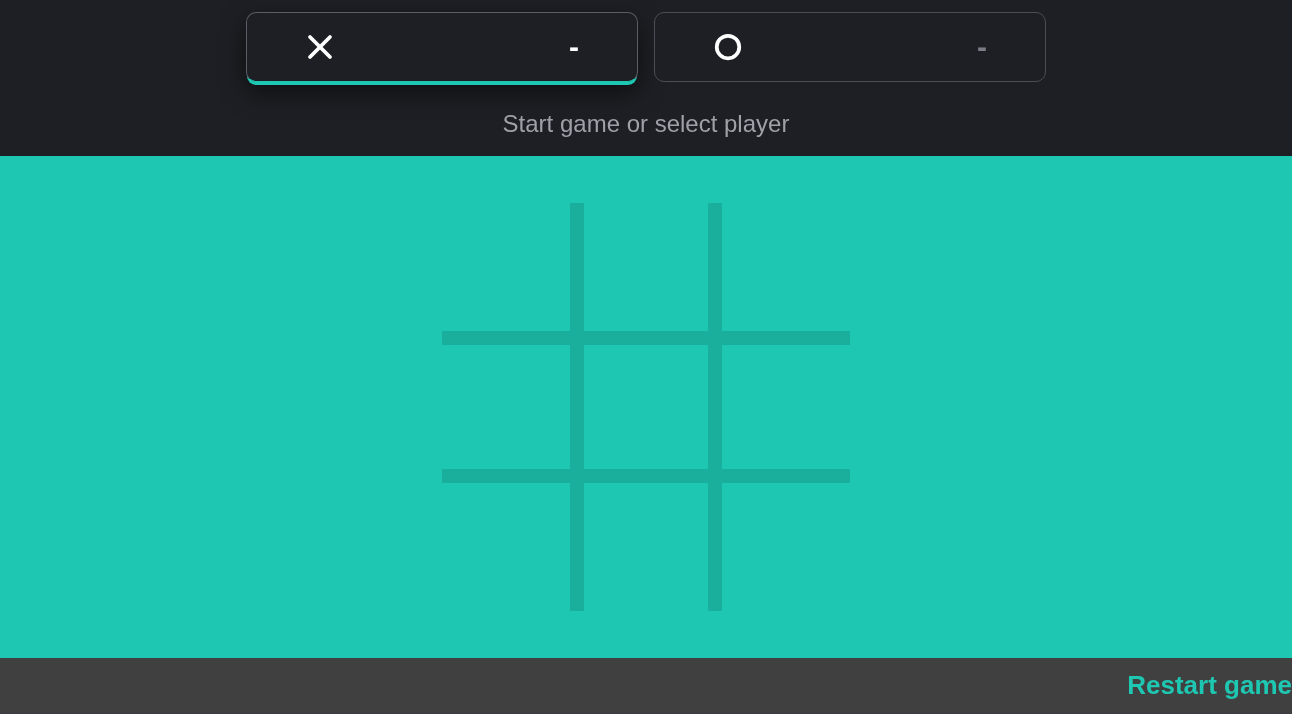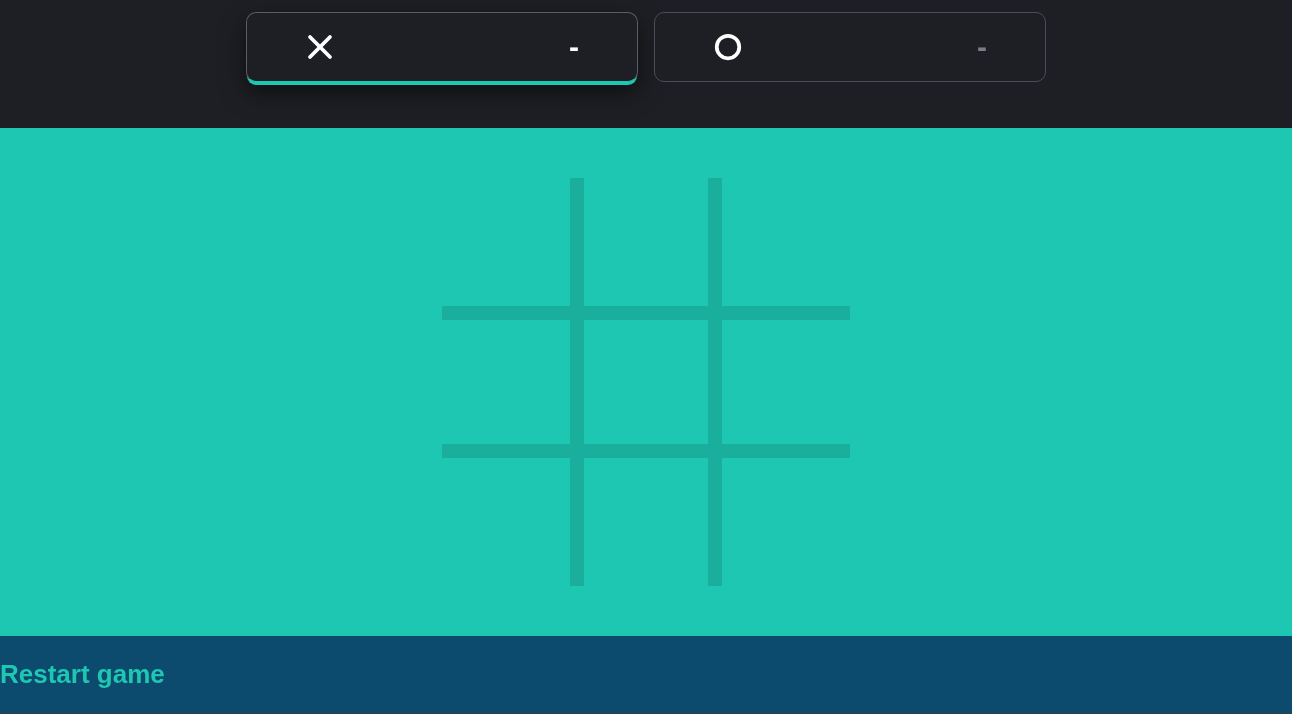--- a/index.html
+++ b/index.html
@@ -85,26 +85,26 @@
   .grid-line {
     position: absolute;
     background: #1aae9c;
     z-index: 1;
   }
   .grid-v1 { left: 128px; top: 0; width: 14px; height: 408px; }
   .grid-v2 { left: 266px; top: 0; width: 14px; height: 408px; }
   .grid-h1 { top: 128px; left: 0; height: 14px; width: 408px; }
   .grid-h2 { top: 266px; left: 0; height: 14px; width: 408px; }
   .footer {
-    background: #0c4a6e;
+    background: #404040;
     border-bottom: 1px solid #3a3d45;
     display: flex;
     align-items: center;
-    justify-content: flex-start;
-    height: 78px;
+    justify-content: flex-end;
+    height: 56px;
   }
   .restart {
     color: #1ec7b1;
     font-size: 26px;
     font-weight: 700;
     cursor: pointer;
     user-select: none;
     background: none;
     border: none;
     font-family: inherit;
@@ -129,20 +129,21 @@
     <div class="player-card unselected">
       <span class="icon">
         <svg width="30" height="30" viewBox="0 0 24 24" fill="none" stroke="currentColor" stroke-width="3">
           <circle cx="12" cy="12" r="9"></circle>
         </svg>
       </span>
       <span class="score">-</span>
     </div>
 
   </div>
+  <div class="status-text">Start game or select player</div>
 </div>
 
 <div class="board-wrap">
   <div class="board">
     <div class="grid-line grid-v1"></div>
     <div class="grid-line grid-v2"></div>
     <div class="grid-line grid-h1"></div>
     <div class="grid-line grid-h2"></div>
     <div class="grid-cells">
       <div class="cell"></div>

